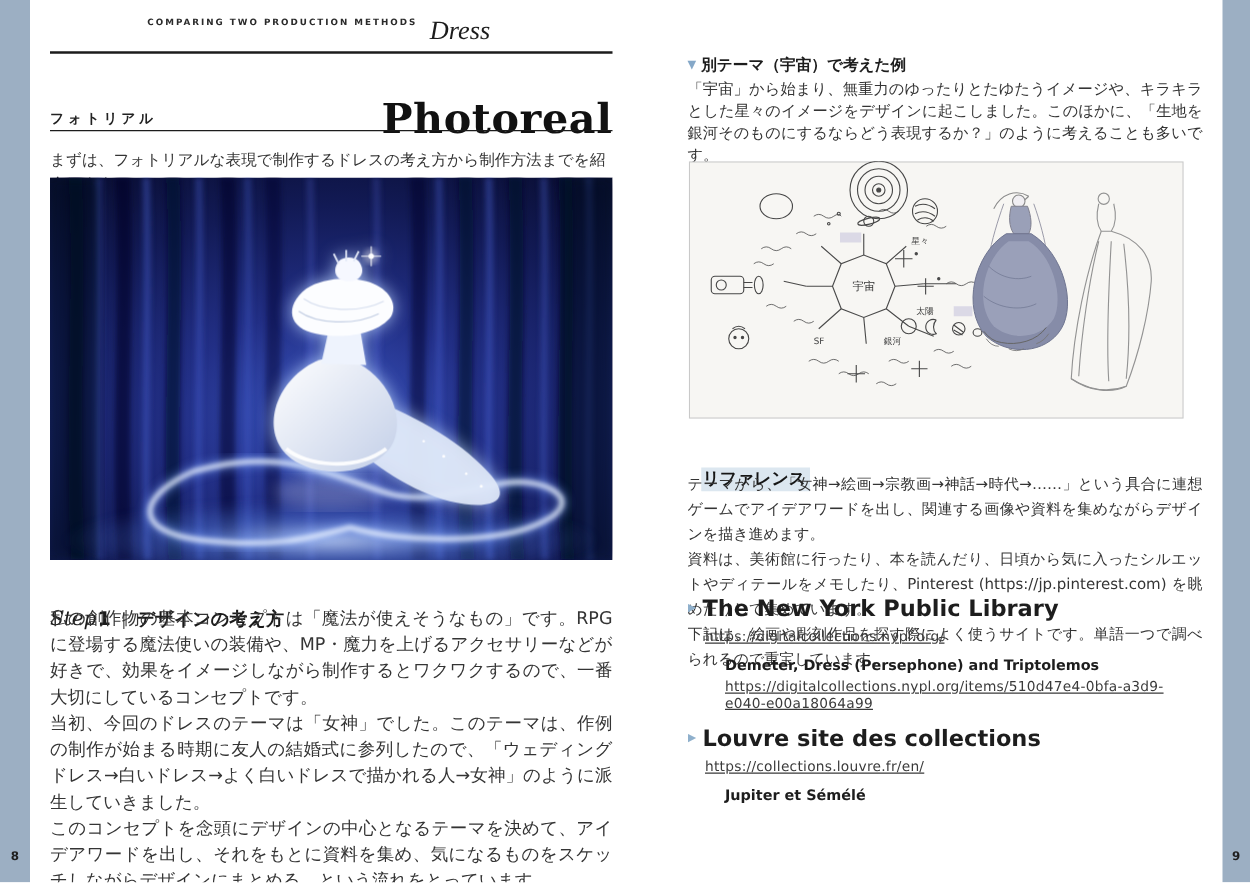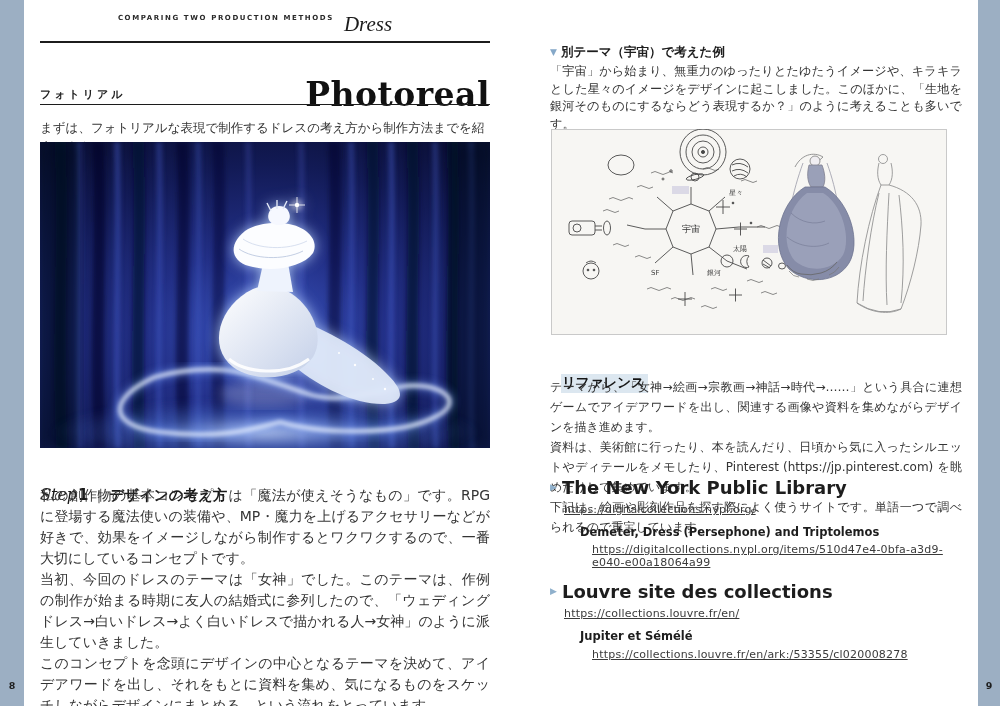--- a/index.html
+++ b/index.html
@@ -47,21 +47,21 @@
   .ref-body { position:absolute; top:377px; left:0; width:100%; }
   .ref-body p { font-size:12px; line-height:20px; text-align:justify; }
   .resources { position:absolute; top:477px; left:0; width:100%; }
   .resource { margin-bottom:11px; }
   .res-head { display:flex; align-items:center; gap:5px; }
   .res-marker { color:#8fb0cc; font-size:9px; line-height:1; }
   .res-label { font-size:18px; font-weight:700; color:#1d1d1d; }
   .res-url { display:inline-block; font-size:11px; color:#3a3a3a; text-decoration:underline; margin:4px 0 0 14px; letter-spacing:.2px; }
   .res-item { margin:8px 0 0 30px; }
   .res-item-title { font-size:11.5px; font-weight:700; color:#1d1d1d; }
-  .res-item .res-url { margin-left:12px; }
+  .res-item .res-url { margin-left:0; }
 
   
   .chapter-tab { position:absolute; right:0; top:0; width:52px; height:250px; }
 </style>
 </head>
 <body>
 
 <div id="root">
 
   <div class="edge-strip left">
@@ -304,21 +304,20 @@
         </div>
       </div>
       <div class="resource">
         <div class="res-head">
           <span class="res-marker">▶</span>
           <span class="res-label">Louvre site des collections</span>
         </div>
         <a class="res-url">https://collections.louvre.fr/en/</a>
         <div class="res-item">
           <div class="res-item-title">Jupiter et Sémélé</div>
-          <a class="res-url">https://collections.louvre.fr/en/ark:/53355/cl020008278</a>
         </div>
       </div>
     </div>
   </section>
 
   <aside class="chapter-tab">
     
     
     
     

